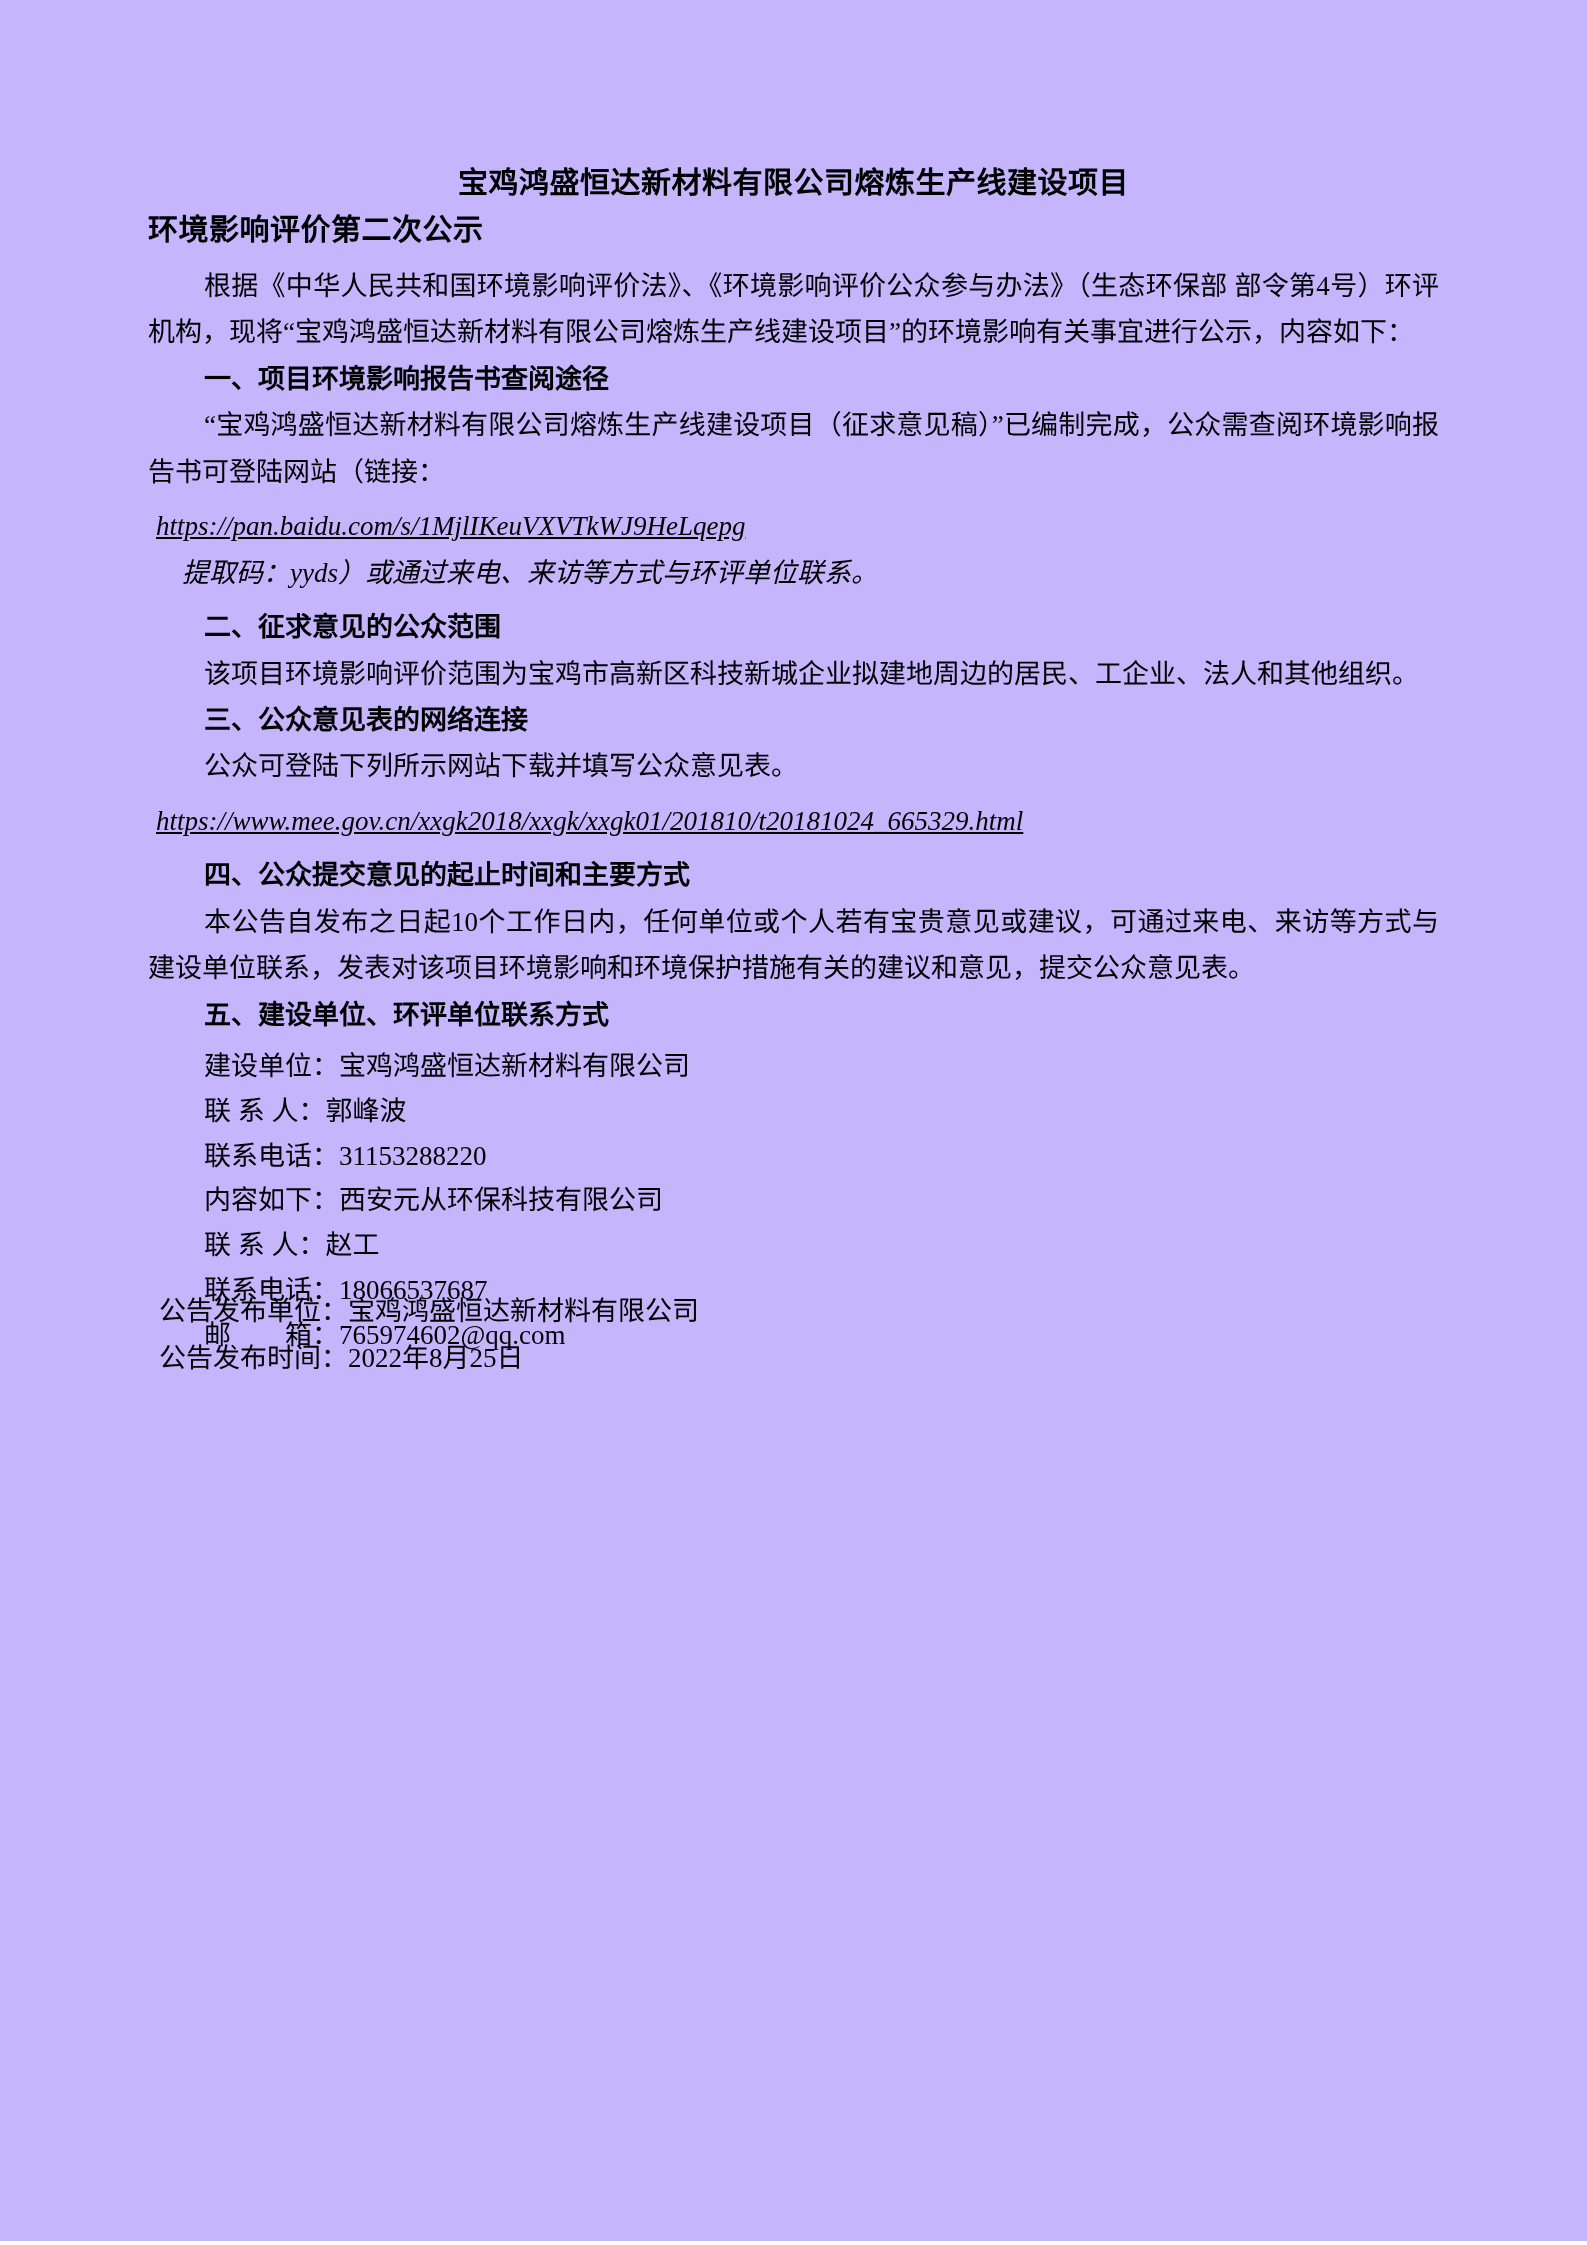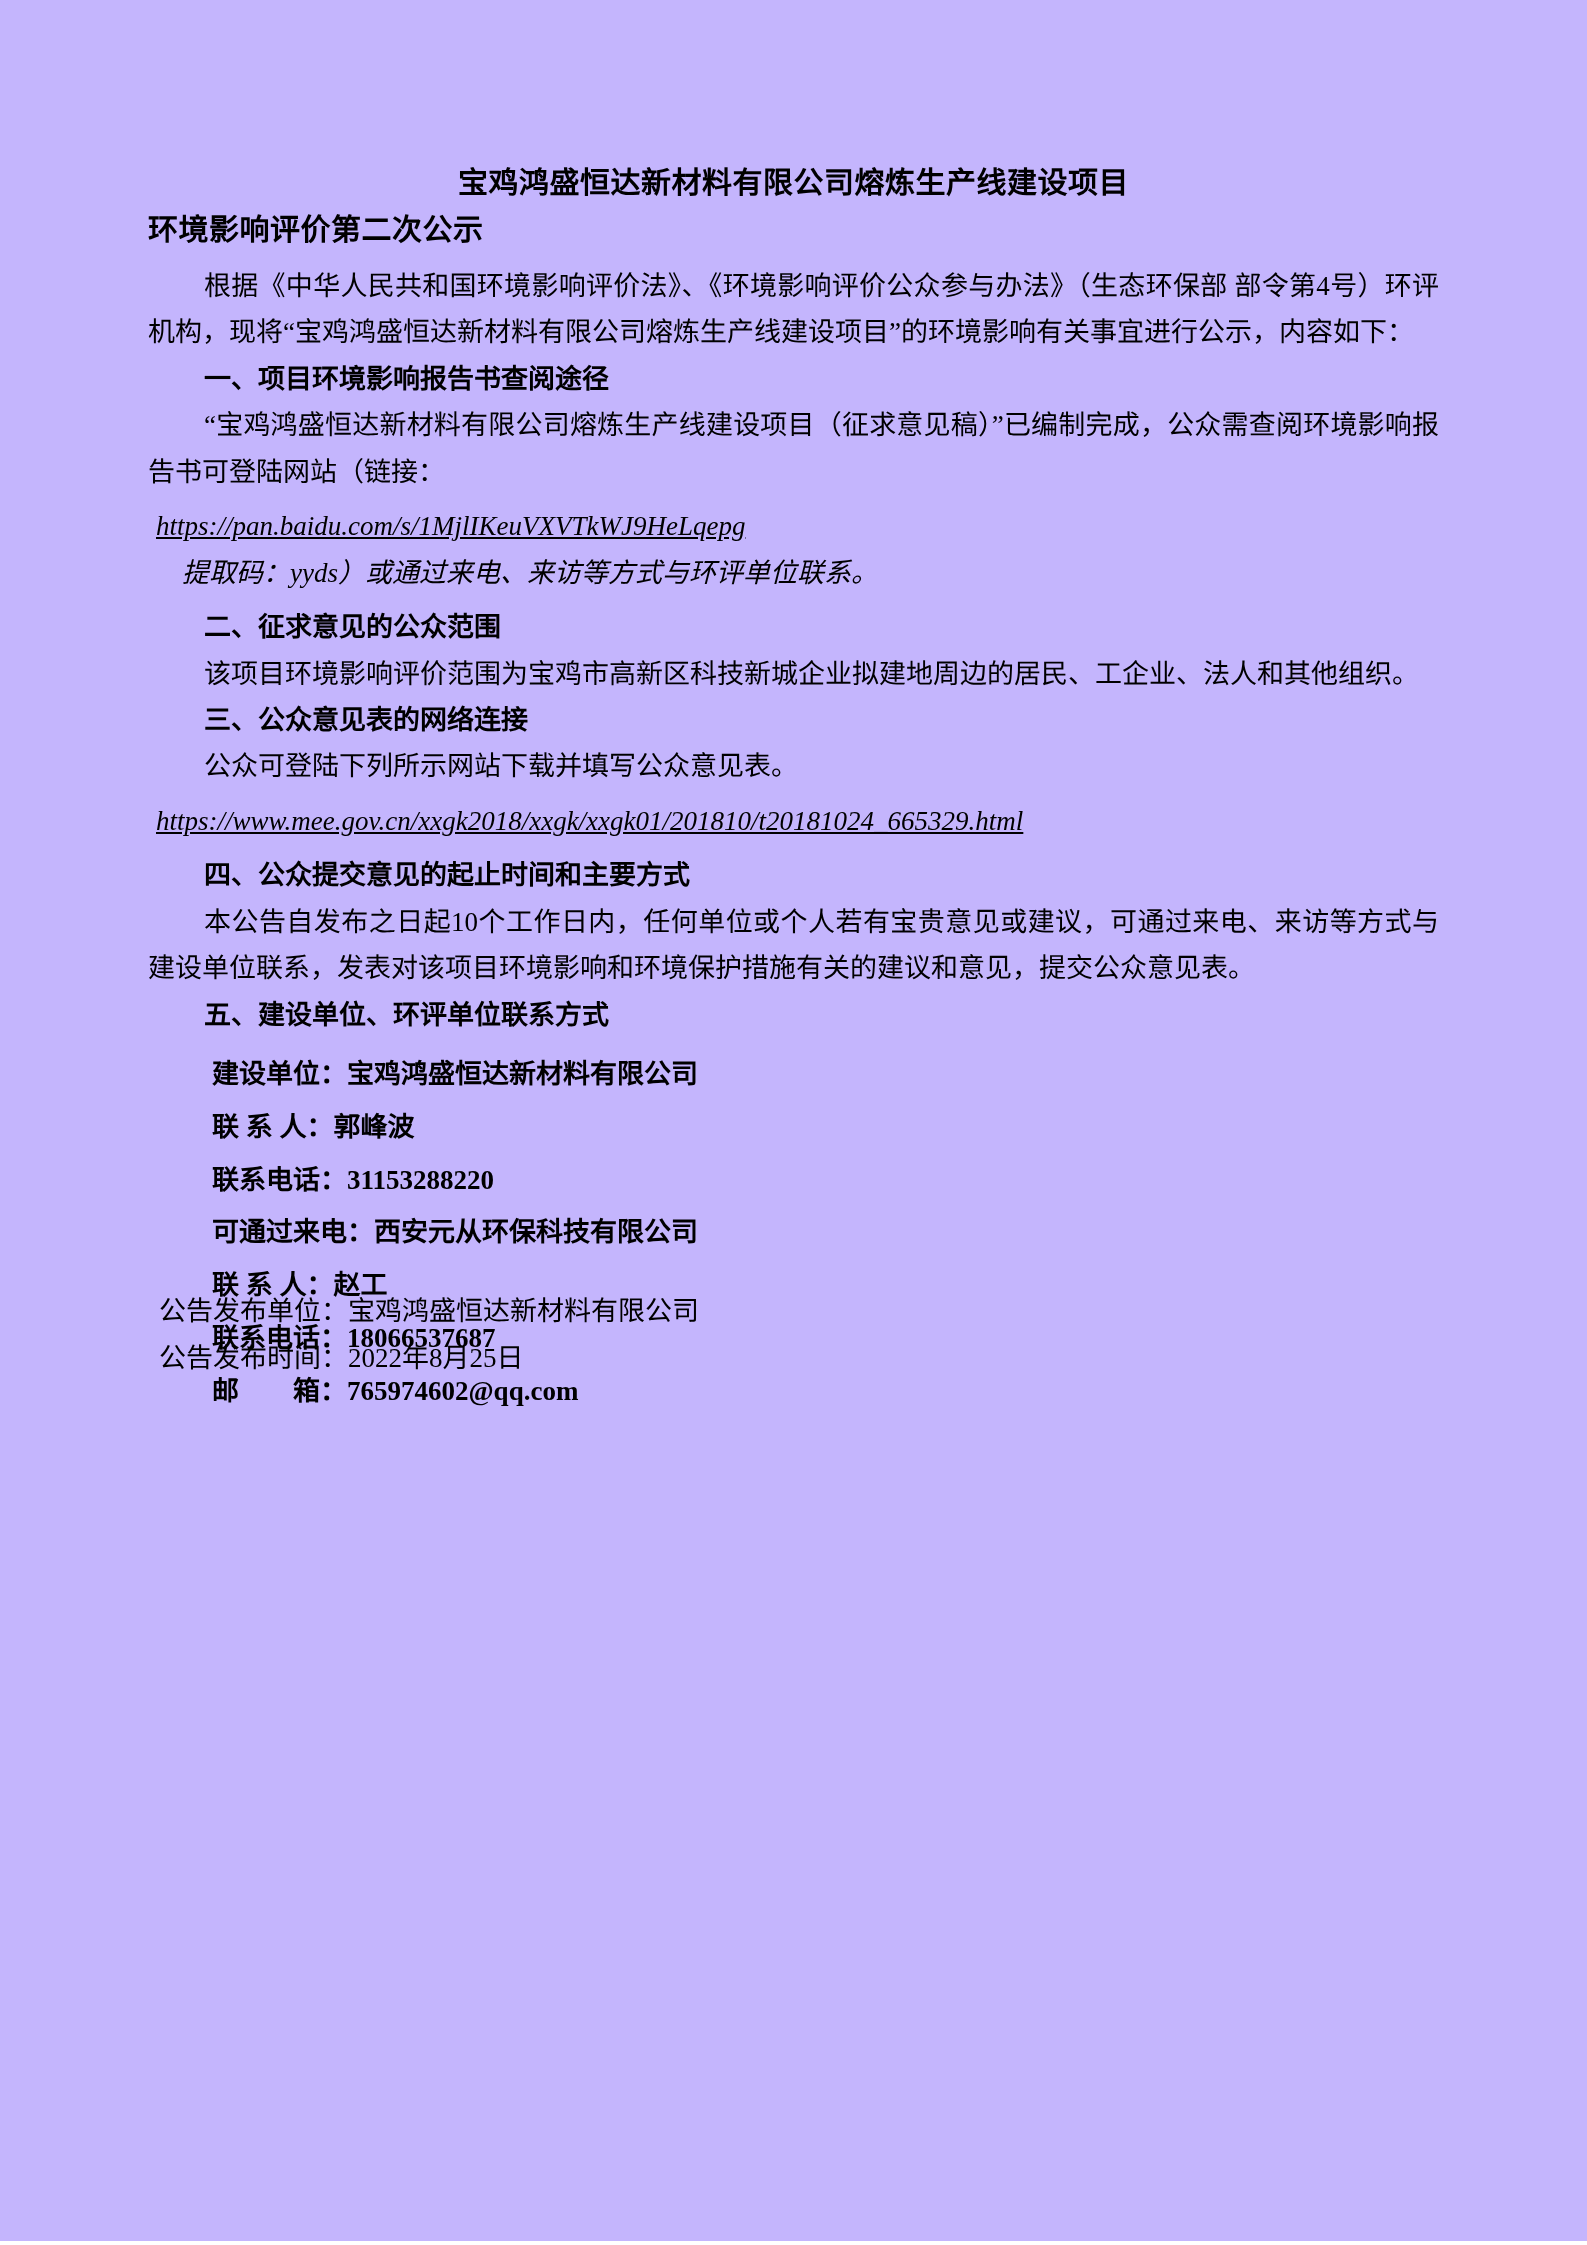--- a/index.html
+++ b/index.html
@@ -64,22 +64,21 @@
   .link-line {
     font-size: 27px;
     line-height: 1.72;
     margin: 8px;
     font-style: italic;
   }
   .contact-line {
     font-size: 27px;
     line-height: 1.66;
     text-indent: 56px;
-    margin: 8px;
-    font-weight: bold;
+    margin: 0;
   }
   .spacer-sm { height: 6px; }
   .footer {
     position: absolute;
     left: 159px;
     right: 148px;
     bottom: 860px;
     font-size: 27px;
     line-height: 1.72;
   }
@@ -122,21 +121,21 @@
   <p class="contact-line">
     <span>建设单位：</span><span>宝鸡鸿盛恒达新材料有限公司</span>
   </p>
   <p class="contact-line">
     <span>联 系 人：</span><span>郭峰波</span>
   </p>
   <p class="contact-line">
     <span>联系电话：</span><span>31153288220</span>
   </p>
   <p class="contact-line">
-    <span>可通过来电：</span><span>西安元从环保科技有限公司</span>
+    <span>内容如下：</span><span>西安元从环保科技有限公司</span>
   </p>
   <p class="contact-line">
     <span>联 系 人：</span><span>赵工</span>
   </p>
   <p class="contact-line">
     <span>联系电话：</span><span>18066537687</span>
   </p>
   <p class="contact-line">
     <span>邮　　箱：</span><span>765974602@qq.com</span>
   </p>

